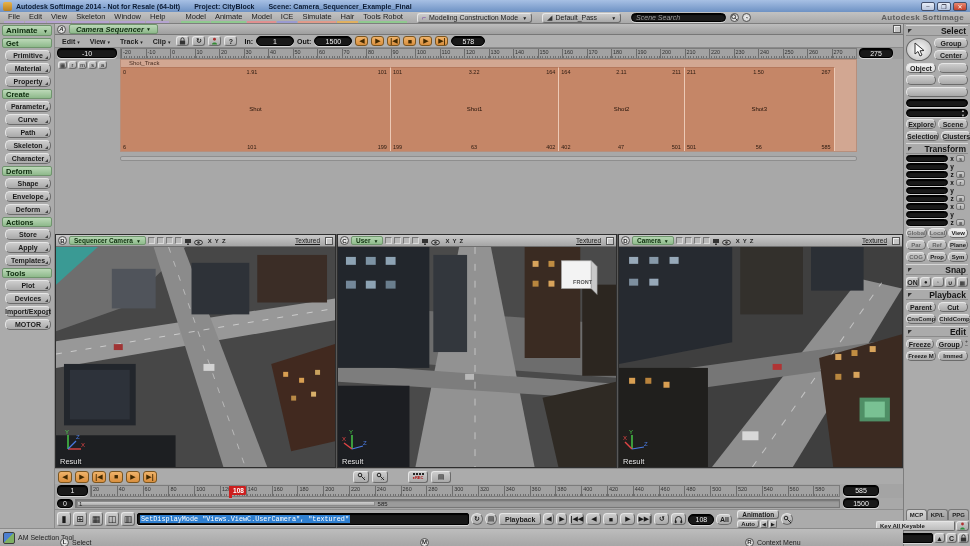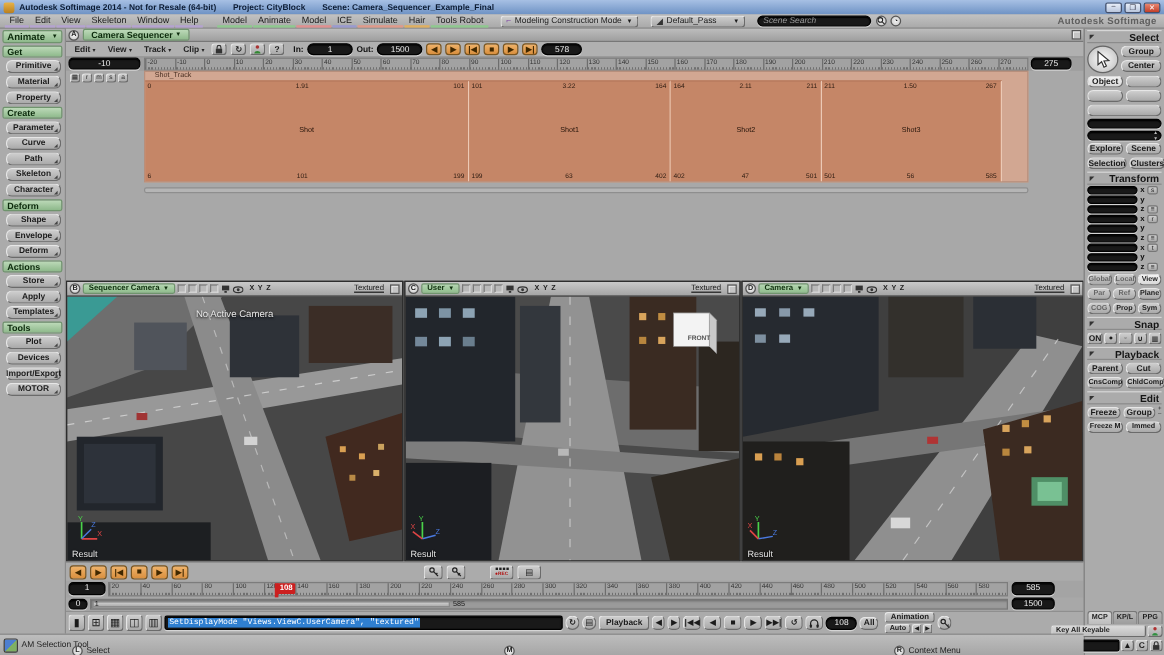--- a/index.html
+++ b/index.html
@@ -28,21 +28,21 @@
 
 
 #lt{left:0;top:24px;width:55px;height:504px;background:#ababab;border-right:1px solid #8a8a8a;padding:1px 2px;}
 #lt-title{height:11px;margin-bottom:2px;justify-content:space-between;padding:0 3px;font-size:8px;}
 .lt-hdr{height:10px;margin:2px 0 1px 0;}
 .lt-btn{height:11px;margin:2px 1px 0 3px;border-radius:5px;position:relative;font-weight:bold;}
 .lt-btn::after{content:"";position:absolute;right:2px;bottom:1px;border-left:3px solid transparent;border-bottom:3px solid #444;}
 
 
 #seq{left:55px;top:24px;width:848px;height:210px;background:#a8a8a8;}
-#seqtabrow{position:absolute;left:0;top:0;width:848px;height:11px;background:linear-gradient(#bdbdbd,#9f9f9f);border-bottom:1px solid #777;display:flex;align-items:center;gap:3px;padding:0 2px;}
+#seqtabrow{position:absolute;left:0;top:0;width:848px;height:11px;background:linear-gradient(#bdbdbd,#9f9f9f);border-bottom:1px solid #777;display:flex;align-items:center;gap:3px;padding:0 2px;font-style:italic;}
 #seqtab{height:10px;padding:0 6px;font-size:7.5px;}
 #seqtools{position:absolute;left:0;top:11px;width:848px;height:13px;background:#b0b0b0;border-bottom:1px solid #8b8b8b;display:flex;align-items:center;gap:3px;padding:0 4px;}
 .seqmenu{font-size:7px;font-weight:bold;padding:0 3px;color:#222;}
 .seqmenu span{font-size:5px;}
 .tinybtn{width:13px;height:10px;}
 #seqruler-row{position:absolute;left:0;top:24px;width:848px;height:11px;background:#9e9e9e;}
 .ruler{display:flex;background:#a2a2a2;border:1px solid #7c7c7c;background-image:repeating-linear-gradient(90deg,#6f6f6f 0 1px,transparent 1px 2.6px);background-size:100% 2px;background-repeat:no-repeat;background-position:bottom;}
 .ruler .tick{flex:1;border-left:1px solid #6d6d6d;font-size:5.5px;color:#333;padding-left:1px;overflow:hidden;line-height:6px;}
 #trackarea{position:absolute;left:65px;top:35px;width:737px;height:93px;background:#d2a792;border:1px solid #b78f7c;}
 #tracklabel{position:absolute;left:8px;top:0px;font-size:6px;color:#4a2f22;}
@@ -423,21 +423,20 @@
         <rect x="56" y="22" width="44" height="40" fill="#50545b"></rect>
         <rect x="228" y="126" width="5" height="5" fill="#d99f52"></rect>
           <rect x="244" y="132" width="5" height="5" fill="#d99f52"></rect>
           <rect x="260" y="124" width="5" height="5" fill="#caa25e"></rect>
         <rect x="236" y="150" width="5" height="5" fill="#b98a46"></rect>
           <rect x="256" y="146" width="5" height="5" fill="#d9b06a"></rect>
         <rect x="148" y="118" width="11" height="7" fill="#d3d3d3"></rect>
         <rect x="58" y="98" width="9" height="6" fill="#a03434"></rect>
         <rect x="0" y="190" width="120" height="32" fill="#1d1f22"></rect>
       </svg>
-      <div class="vpoverlay">No Active Camera</div>
       <div class="gizmo">
         <svg width="26" height="26" viewBox="0 0 26 26">
           <line x1="8" y1="22" x2="8" y2="8" stroke="#4ad24a" stroke-width="1.4"></line>
             <text x="5" y="7" fill="#4ad24a" font-size="6">Y</text>
           <line x1="8" y1="22" x2="21" y2="22" stroke="#e04545" stroke-width="1.4"></line>
             <text x="21" y="20" fill="#e04545" font-size="6">X</text>
           <line x1="8" y1="22" x2="16" y2="14" stroke="#4a7ae0" stroke-width="1.2"></line>
             <text x="16" y="12" fill="#4a7ae0" font-size="6">Z</text>
         </svg>
       </div>

